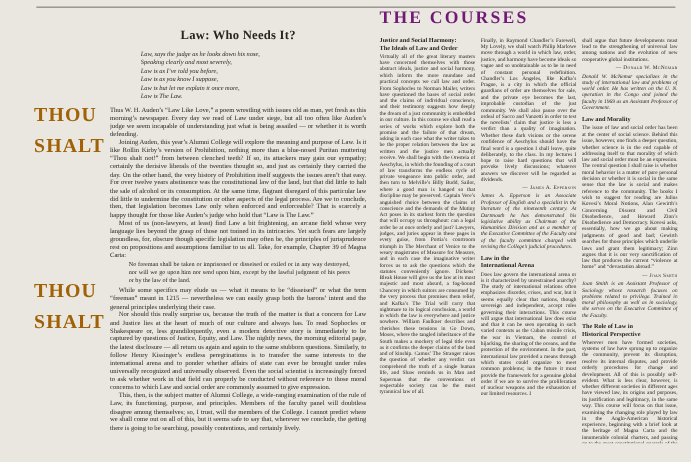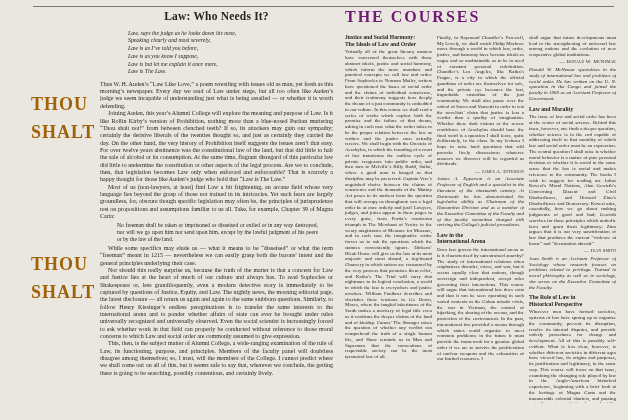--- a/index.html
+++ b/index.html
@@ -22,21 +22,21 @@
     position: absolute; left: 31px;
     font-weight: bold; font-size: 18px; line-height: 28px;
     letter-spacing: 1px; color: #a16207;
   }
   .mw-upper { top: 90px; }
   .mw-lower { top: 250px; }
 
   
   .article { position: absolute; left: 100px; top: 10px; width: 233px; }
   .a-title {
-    margin: 0 0 7px 0; font-size: 11.5px; font-weight: bold;
+    margin: 16px 0 7px 0; font-size: 11.5px; font-weight: bold;
     text-align: center; letter-spacing: 0.2px;
   }
   .s2 { transform: scale(0.5); transform-origin: 0 0; }
   .poem-wrap { height: 48px; overflow: hidden; margin: 0 0 3px 28px; }
   .poem-inner { width: 404px; font-style: italic; font-size: 11.6px; line-height: 15.4px; }
   .abody-wrap { height: 314px; overflow: hidden; }
   .abody-inner { width: 466px; font-size: 12px; line-height: 14.7px; text-align: justify; }
   .apara { margin: 0; text-indent: 16px; }
   .apara.flush { text-indent: 0; }
   .aquote { margin: 4px 30px 4px 34px; font-size: 11.2px; line-height: 13.6px; text-indent: 0; }

